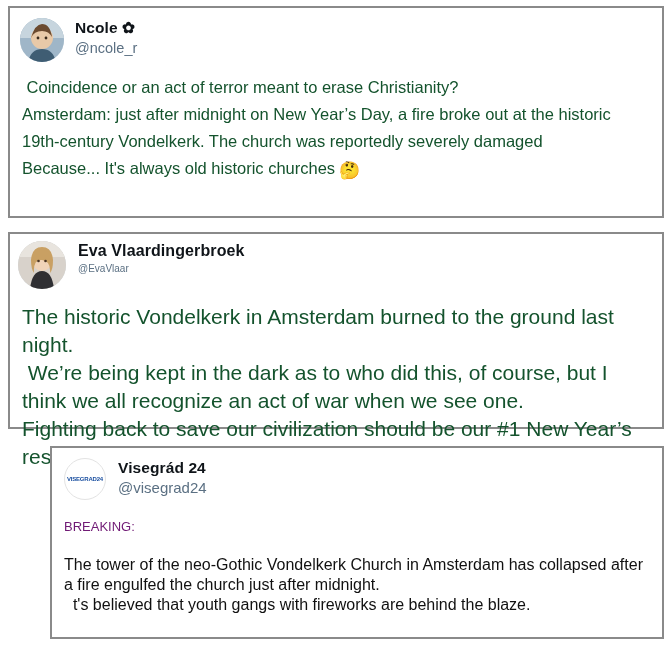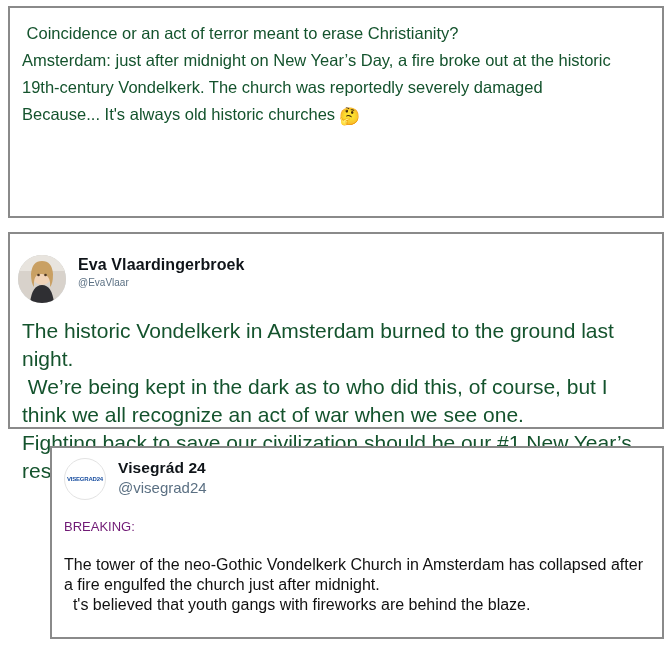--- a/index.html
+++ b/index.html
@@ -93,21 +93,21 @@
   }
 
   
   #card-eva {
     left: 8px;
     top: 232px;
     width: 656px;
     height: 197px;
   }
   #card-eva .tweet-header {
-    padding: 21px 0 0 8px;
+    padding: 7px 0 0 8px;
   }
   #card-eva .avatar {
     width: 48px;
     height: 48px;
   }
   #card-eva .names { margin-left: 12px; }
   #card-eva .display-name { font-size: 16px; }
   #card-eva .handle { font-size: 10px; margin-top: 2px; }
   #card-eva .tweet-body {
     margin: 14px 12px 0 12px;
@@ -164,20 +164,37 @@
     font-size: 17px;
     vertical-align: -2px;
   }
 </style>
 </head>
 <body>
 
 <div class="page">
 
   <div class="tweet-card" id="card-ncole">
+    <div class="tweet-header">
+      <div class="avatar">
+        <svg width="44" height="44" viewBox="0 0 44 44">
+          <rect width="44" height="44" fill="#9fb6c8"></rect>
+          <rect x="0" y="0" width="44" height="20" fill="#c7d5de"></rect>
+          <circle cx="22" cy="20" r="11" fill="#e8c9a8"></circle>
+          <path d="M11 20 q4 -14 11 -14 q8 0 10 13 q-3 -6 -10 -6 q-8 0 -11 7 z" fill="#6b4a2f"></path>
+          <path d="M8 44 q3 -13 14 -13 q11 0 14 13 z" fill="#3f5d73"></path>
+          <circle cx="18" cy="20" r="1.4" fill="#3a2a1c"></circle>
+          <circle cx="26" cy="20" r="1.4" fill="#3a2a1c"></circle>
+        </svg>
+      </div>
+      <div class="names">
+        <span class="display-name">Ncole ✿</span>
+        <span class="handle">@ncole_r</span>
+      </div>
+    </div>
     <div class="tweet-body"><span> Coincidence or an act of terror meant to erase Christianity?
 Amsterdam: just after midnight on New Year’s Day, a fire broke out at the historic 19th-century Vondelkerk. The church was reportedly severely damaged
 Because... It's always old historic churches </span><span class="emoji">🤔</span></div>
   </div>
 
   <div class="tweet-card" id="card-eva">
     <div class="tweet-header">
       <div class="avatar">
         <svg width="48" height="48" viewBox="0 0 48 48">
           <rect width="48" height="48" fill="#d8d2cb"></rect>

